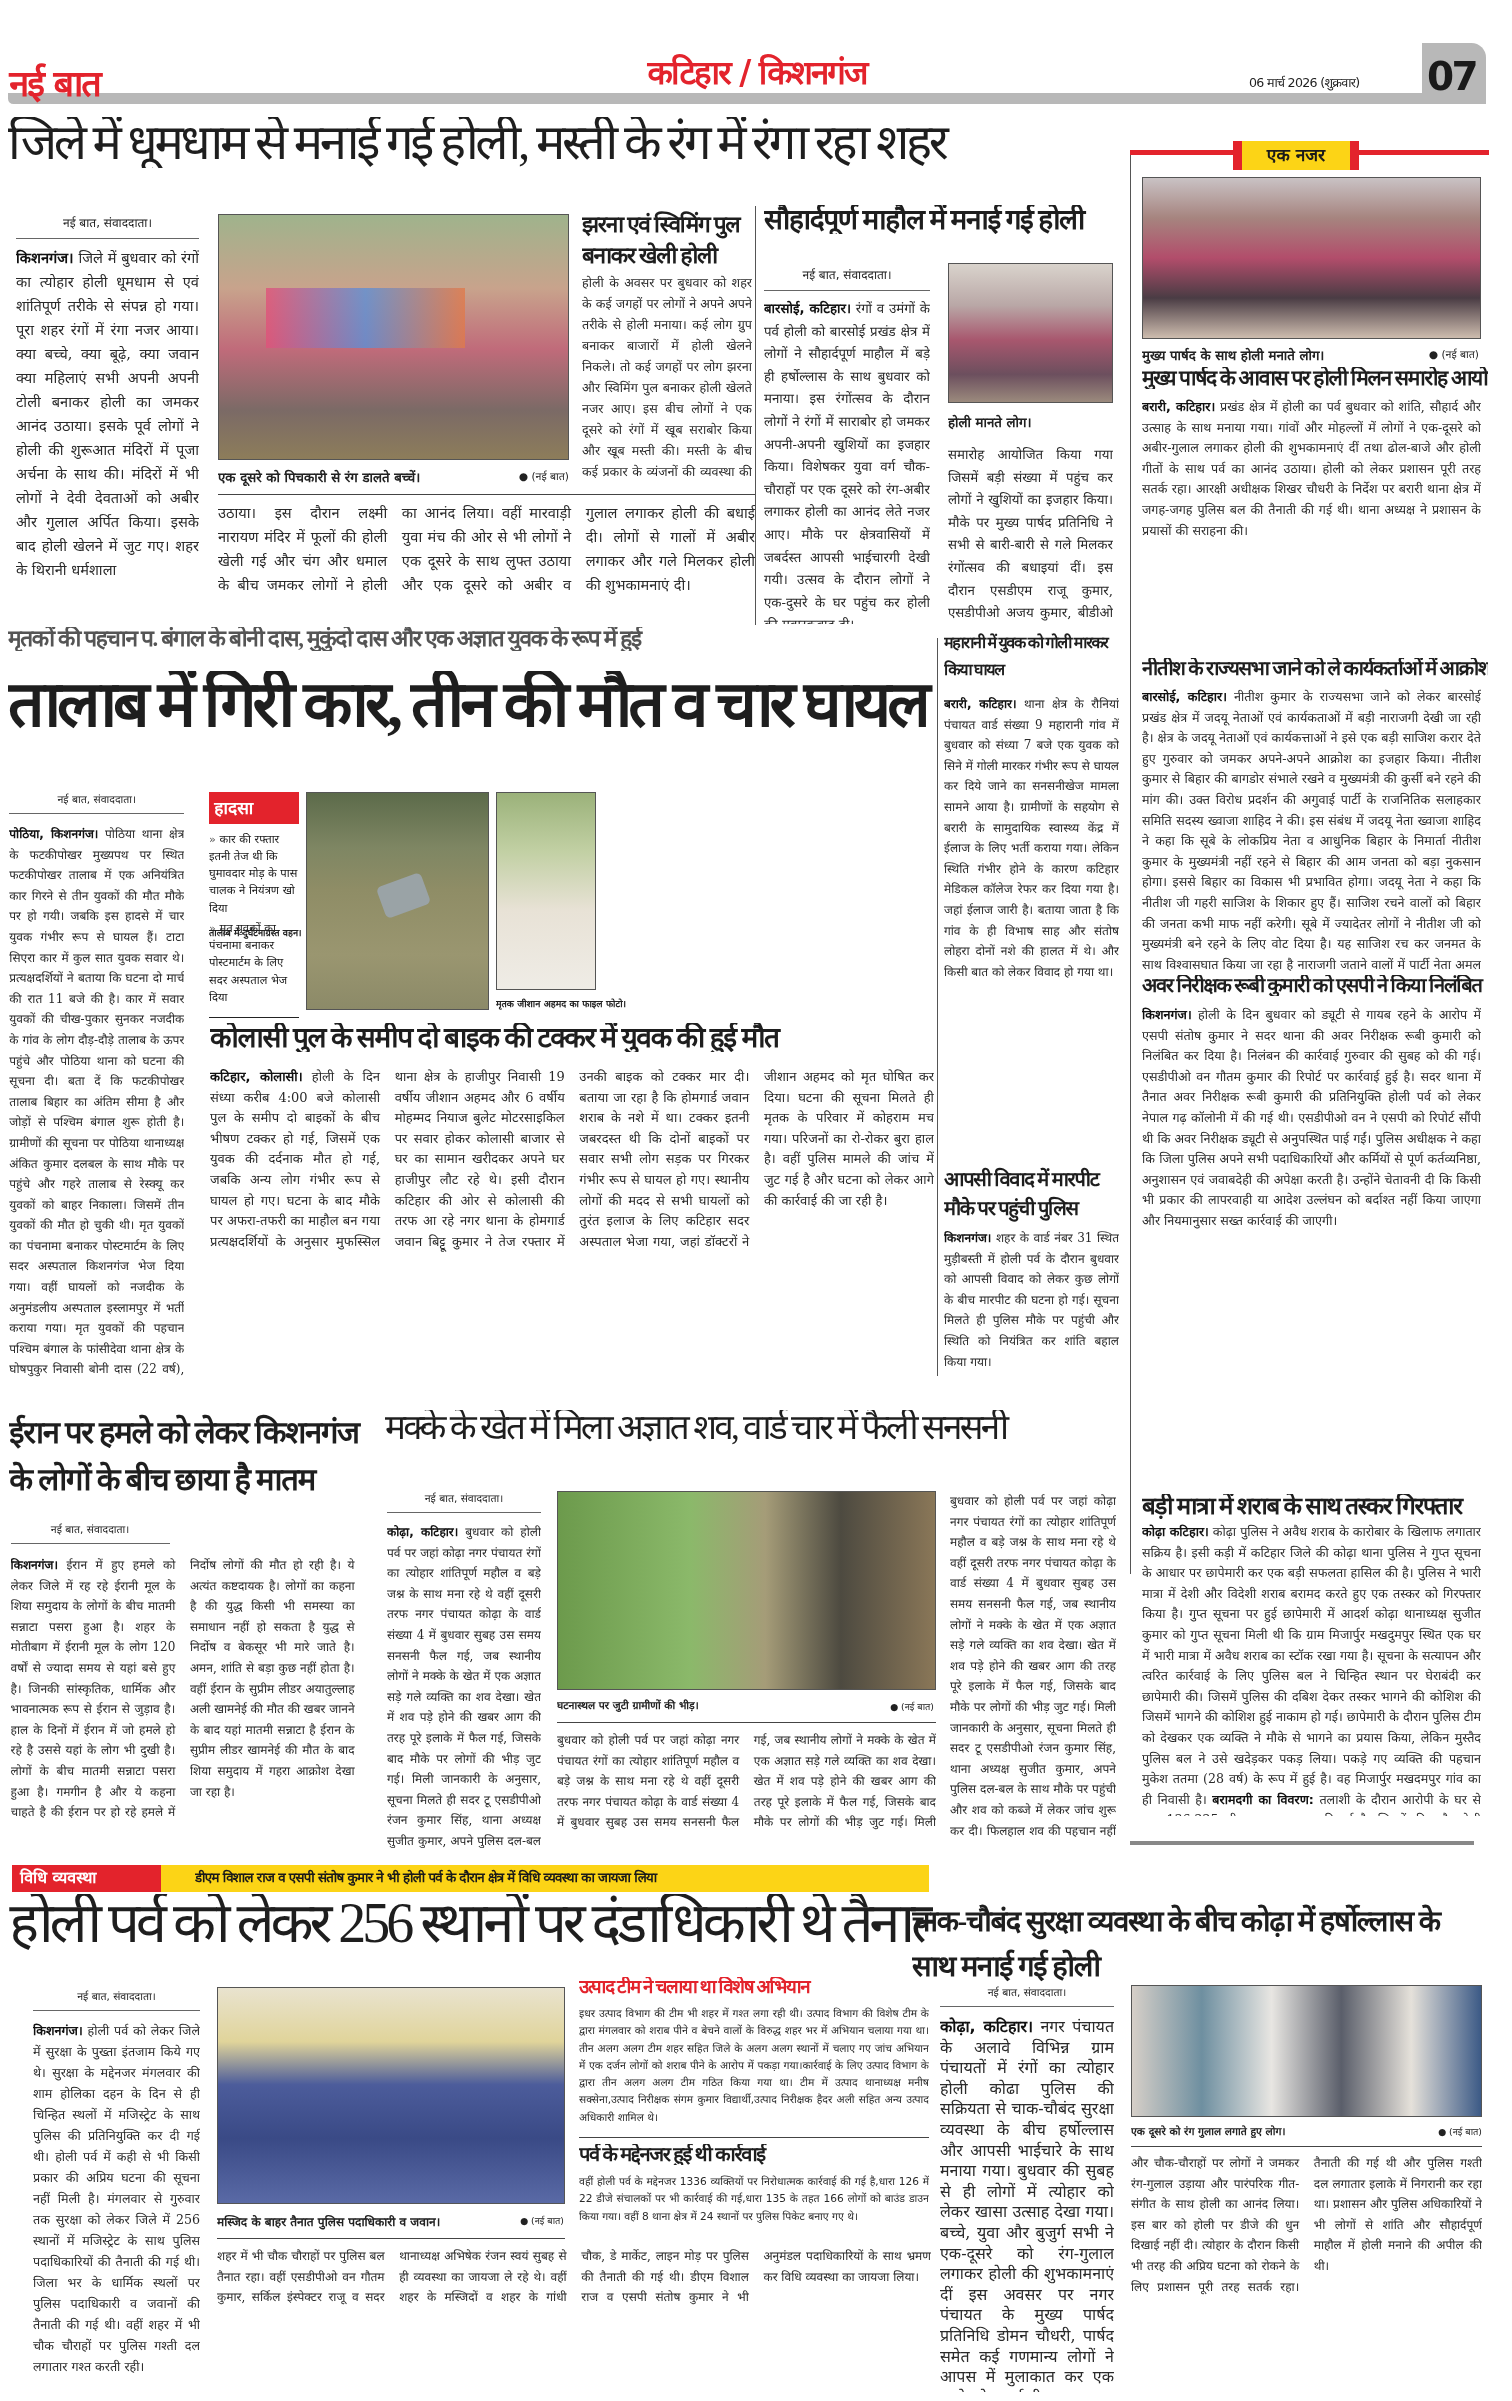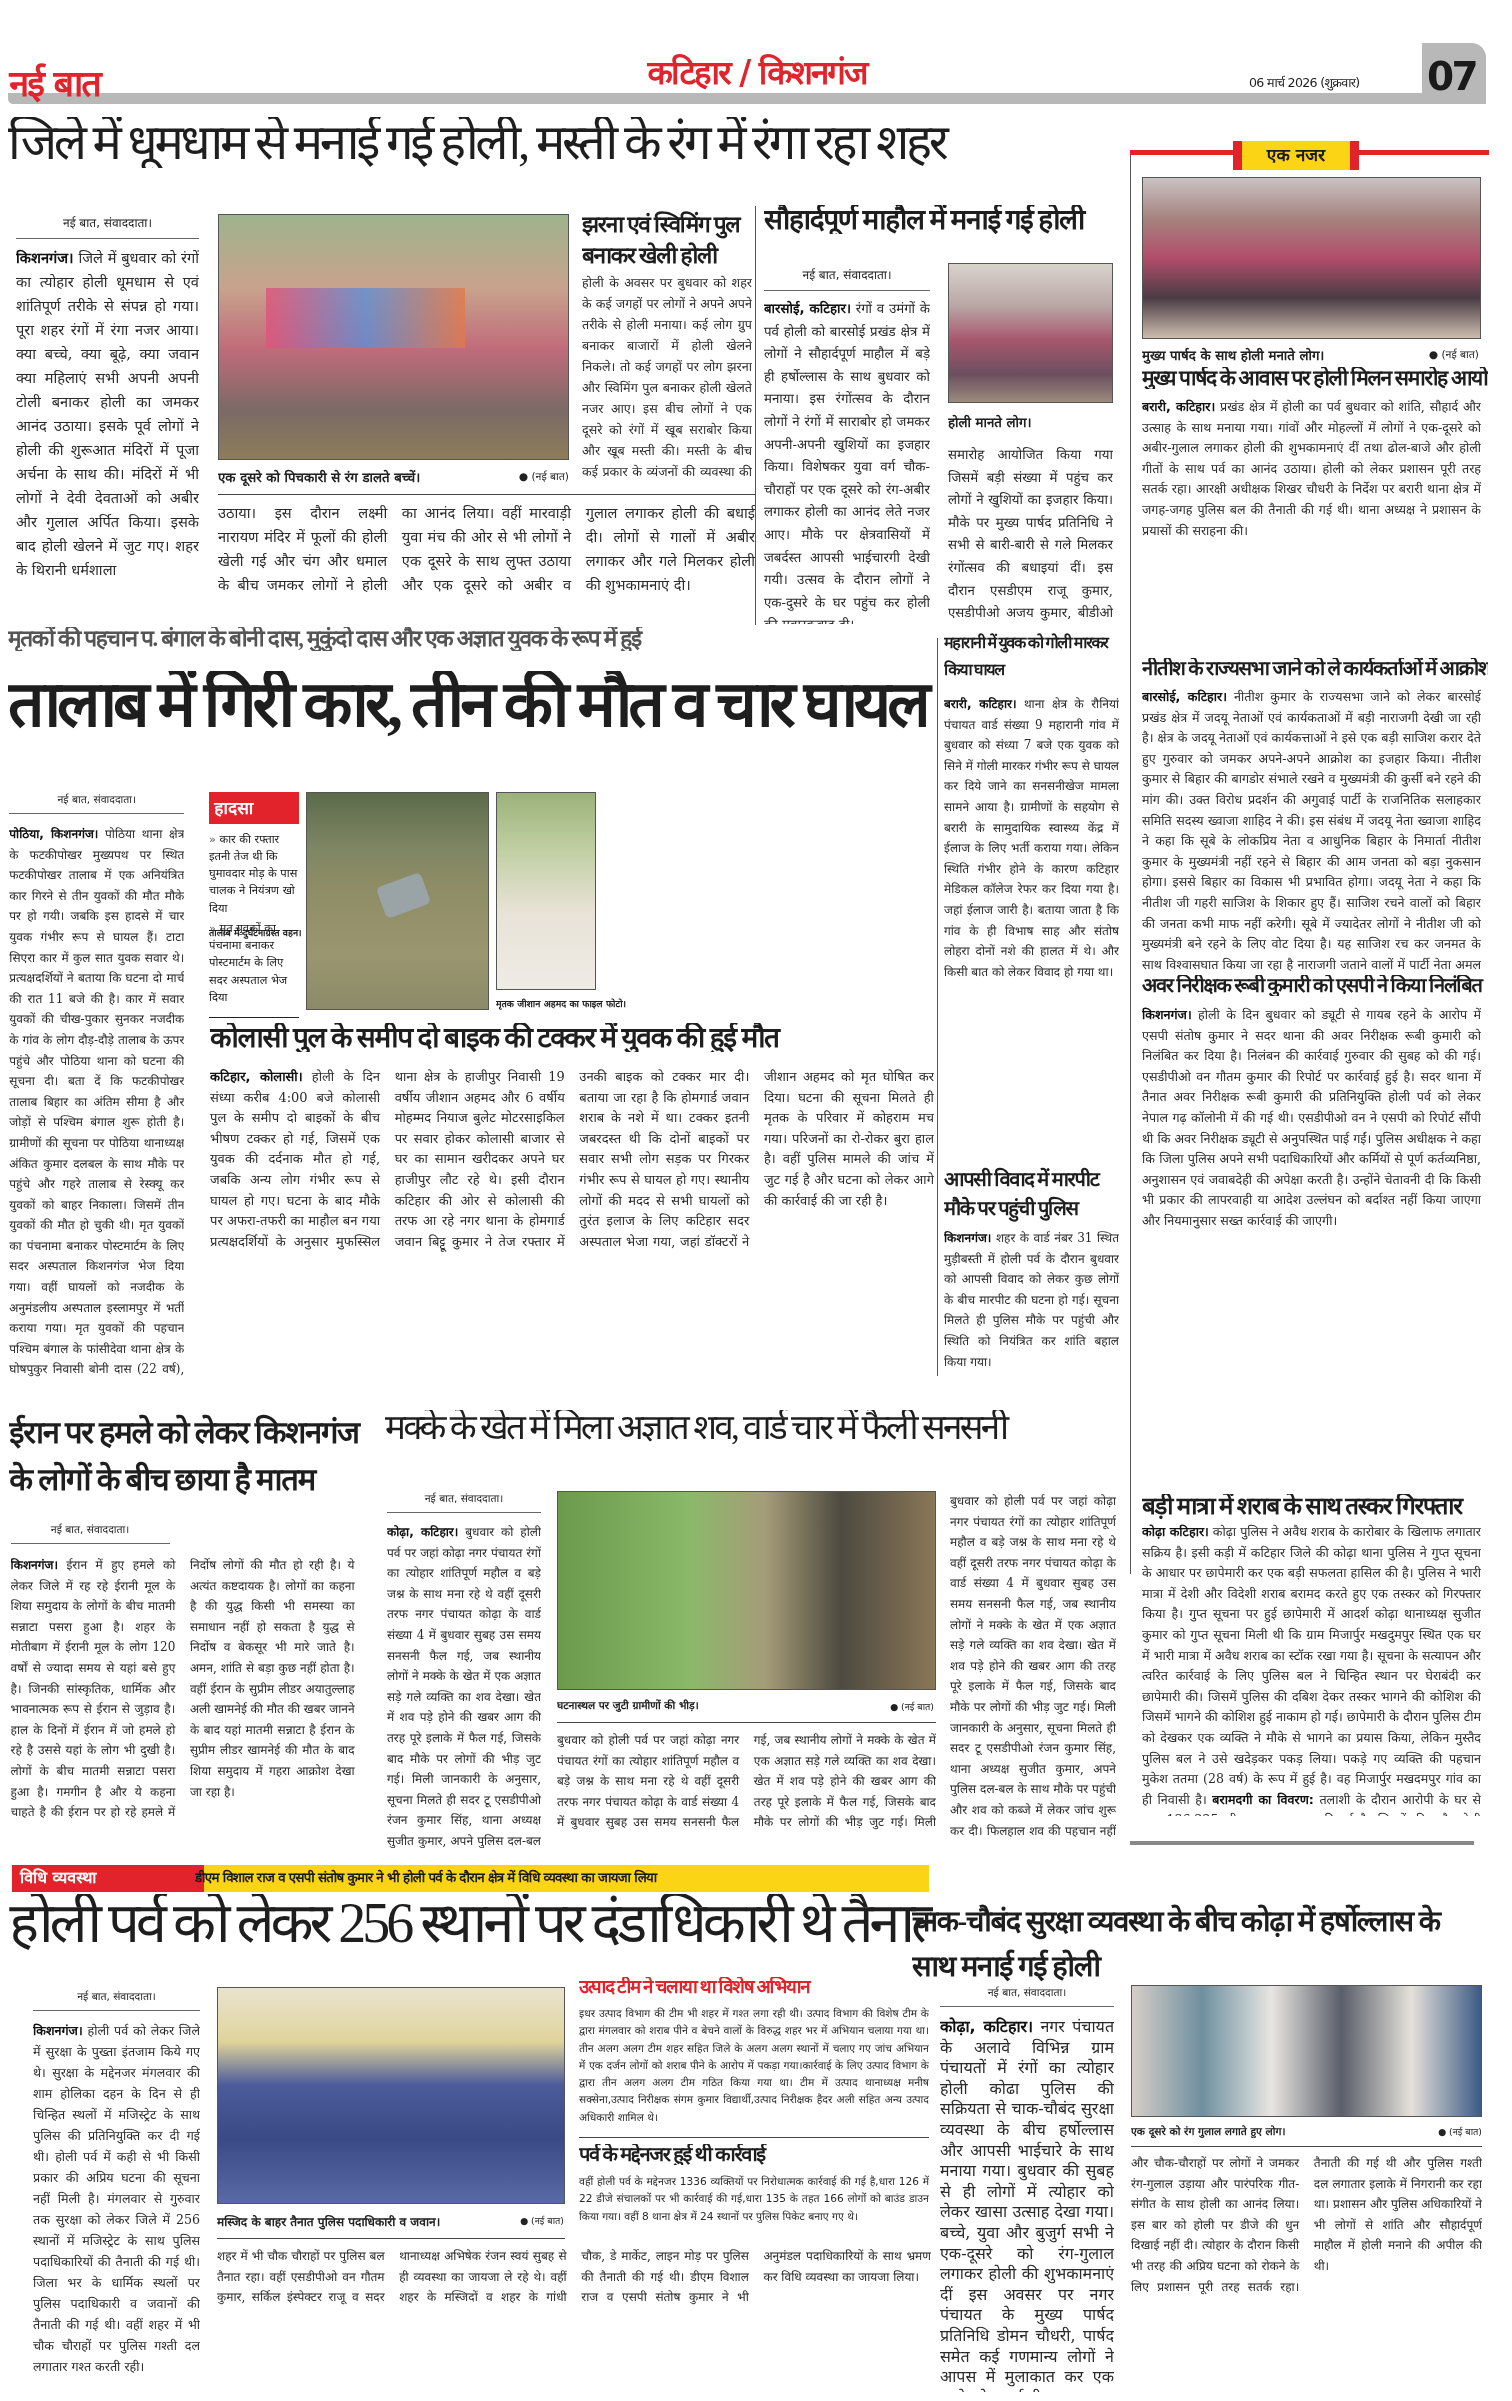--- a/index.html
+++ b/index.html
@@ -169,21 +169,21 @@
   </div>
 </div>
 <div class="abs photo" style="left:557px;top:1491px;width:379px;height:199px;background:linear-gradient(90deg,#6c9a4c 0%,#8bb96a 35%,#a59c78 55%,#4d4a40 75%,#8a7758 100%);"></div>
 <div class="abs caption" style="left:557px;top:1698px;width:266px;font-size:10.6px;">घटनास्थल पर जुटी ग्रामीणों की भीड़।</div>
 <div class="abs credit" style="left:870px;top:1700px;width:64px;font-size:9.3px;">● (नई बात)</div>
 <div class="abs rule-h" style="left:557px;top:1722px;width:379px;height:1.3px;"></div>
 <div class="abs body-text" style="left:557px;top:1730px;width:379px;height:117px;font-size:12px;line-height:20.6px;column-count:2;column-gap:14.6px;">बुधवार को होली पर्व पर जहां कोढ़ा नगर पंचायत रंगों का त्योहार शांतिपूर्ण महौल व बड़े जश्न के साथ मना रहे थे वहीं दूसरी तरफ नगर पंचायत कोढ़ा के वार्ड संख्या 4 में बुधवार सुबह उस समय सनसनी फैल गई, जब स्थानीय लोगों ने मक्के के खेत में एक अज्ञात सड़े गले व्यक्ति का शव देखा। खेत में शव पड़े होने की खबर आग की तरह पूरे इलाके में फैल गई, जिसके बाद मौके पर लोगों की भीड़ जुट गई। मिली जानकारी के अनुसार, सूचना मिलते ही सदर टू एसडीपीओ रंजन कुमार सिंह, थाना अध्यक्ष सुजीत कुमार, अपने पुलिस दल-बल के साथ मौके पर पहुंची और शव को कब्जे में लेकर जांच शुरू कर दी। फिलहाल शव की पहचान नहीं हो पाई है। पुलिस आसपास के लोगों से पूछताछ कर रही है और शव की पहचान कराने की कोशिश की जा रही है। साथ ही यह भी पता लगाया जा रहा है कि मौत की एक दिव्यांग व्यक्ति मक्के के खेत में इतनी दूर कैसे आया होगा, लगता है किसी अन्य जगह हत्या कर शव लाकर फेंकी गई है जो की अनुसंधान में ही पता चल पाएगा। आशंका जताई जा रही है कि यह शव 10, 12 दिनों पूर्व लाकर यहां फेंक दिया गया है। सदर एसडीपीओ टू रंजन कुमार सिंह ने बताया कि शव सड़े गले होने की कारण पहचान नहीं हुई है पहचान हेतु सभी बिंदुओं पर गहनता पूर्वक अनुसंधान जारी है फिलहाल शव को पोस्टमार्टम हेतु कटिहार भेज जा है। पुलिस ने शव को पोस्टमार्टम के लिए भेज दिया है।</div>
 <div class="abs body-text" style="left:950px;top:1491px;width:166px;height:352px;font-size:12px;line-height:20.6px;">बुधवार को होली पर्व पर जहां कोढ़ा नगर पंचायत रंगों का त्योहार शांतिपूर्ण महौल व बड़े जश्न के साथ मना रहे थे वहीं दूसरी तरफ नगर पंचायत कोढ़ा के वार्ड संख्या 4 में बुधवार सुबह उस समय सनसनी फैल गई, जब स्थानीय लोगों ने मक्के के खेत में एक अज्ञात सड़े गले व्यक्ति का शव देखा। खेत में शव पड़े होने की खबर आग की तरह पूरे इलाके में फैल गई, जिसके बाद मौके पर लोगों की भीड़ जुट गई। मिली जानकारी के अनुसार, सूचना मिलते ही सदर टू एसडीपीओ रंजन कुमार सिंह, थाना अध्यक्ष सुजीत कुमार, अपने पुलिस दल-बल के साथ मौके पर पहुंची और शव को कब्जे में लेकर जांच शुरू कर दी। फिलहाल शव की पहचान नहीं हो पाई है। पुलिस आसपास के लोगों से पूछताछ कर रही है और शव की पहचान कराने की कोशिश की जा रही है। साथ ही यह भी पता लगाया जा रहा है कि मौत की एक दिव्यांग व्यक्ति मक्के के खेत में इतनी दूर कैसे आया होगा, लगता है किसी अन्य जगह हत्या कर शव लाकर फेंकी गई है जो की अनुसंधान में ही पता चल पाएगा। आशंका जताई जा रही है कि यह शव 10, 12 दिनों पूर्व लाकर यहां फेंक दिया गया है। सदर एसडीपीओ टू रंजन कुमार सिंह ने बताया कि शव सड़े गले होने की कारण पहचान नहीं हुई है पहचान हेतु सभी बिंदुओं पर गहनता पूर्वक अनुसंधान जारी है फिलहाल शव को पोस्टमार्टम हेतु कटिहार भेज जा है। पुलिस ने शव को पोस्टमार्टम के लिए भेज दिया है।</div>
 
 <div class="abs" style="left:12px;top:1865px;width:917px;height:26.6px;background:#fcd416;">
-  <div class="abs" style="left:0;top:0;width:192px;height:26.6px;background:#e3232c;color:#fff;padding-left:8px;font-family:'DejaVu Sans',sans-serif;font-weight:bold;font-size:16px;line-height:26.6px;">
+  <div class="abs" style="left:0;top:0;width:149px;height:26.6px;background:#e3232c;color:#fff;padding-left:8px;font-family:'DejaVu Sans',sans-serif;font-weight:bold;font-size:16px;line-height:26.6px;">
     <span>विधि व्यवस्था</span>
   </div>
   <div class="abs" style="left:183px;top:0;width:731px;height:26.6px;font-family:'DejaVu Sans',sans-serif;font-weight:bold;font-size:13.3px;line-height:26.6px;color:#1a1a1a;white-space:nowrap;overflow:hidden;letter-spacing:-0.7px;">डीएम विशाल राज व एसपी संतोष कुमार ने भी होली पर्व के दौरान क्षेत्र में विधि व्यवस्था का जायजा लिया</div>
 </div>
 <div class="abs hl" style="left:9.3px;top:1894px;width:924px;font-size:56px;font-weight:normal;letter-spacing:-4px;">होली पर्व को लेकर 256 स्थानों पर दंडाधिकारी थे तैनात</div>
 
 <div class="abs byline" style="left:33px;top:1989px;width:167px;font-size:10.6px;">नई बात, संवाददाता।</div>
 <div class="abs body-text" style="left:33px;top:2020px;width:167px;height:372px;font-size:12.6px;line-height:21px;">
   <b>किशनगंज।</b>
   <span>होली पर्व को लेकर जिले में सुरक्षा के पुख्ता इंतजाम किये गए थे। सुरक्षा के मद्देनजर मंगलवार की शाम होलिका दहन के दिन से ही चिन्हित स्थलों में मजिस्ट्रेट के साथ पुलिस की प्रतिनियुक्ति कर दी गई थी। होली पर्व में कही से भी किसी प्रकार की अप्रिय घटना की सूचना नहीं मिली है। मंगलवार से गुरुवार तक सुरक्षा को लेकर जिले में 256 स्थानों में मजिस्ट्रेट के साथ पुलिस पदाधिकारियों की तैनाती की गई थी। जिला भर के धार्मिक स्थलों पर पुलिस पदाधिकारी व जवानों की तैनाती की गई थी। वहीं शहर में भी चौक चौराहों पर पुलिस गश्ती दल लगातार गश्त करती रही।</span>

